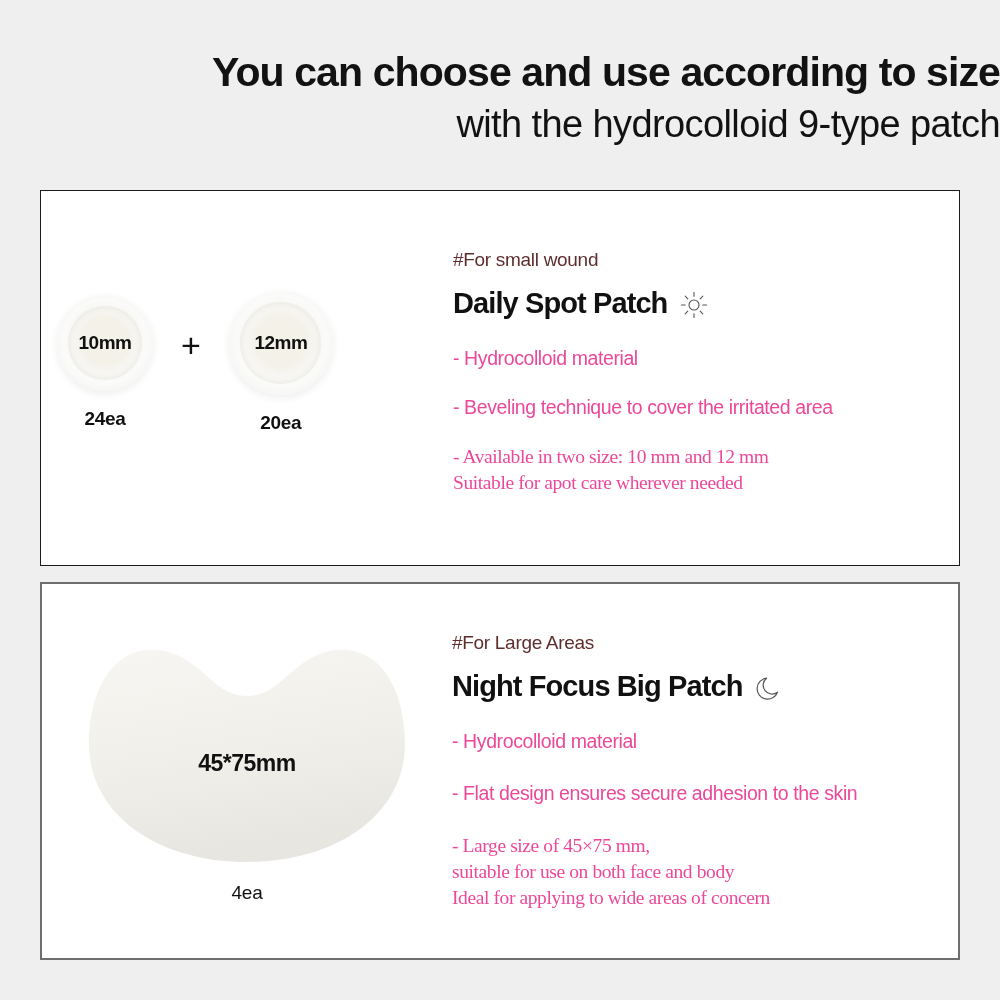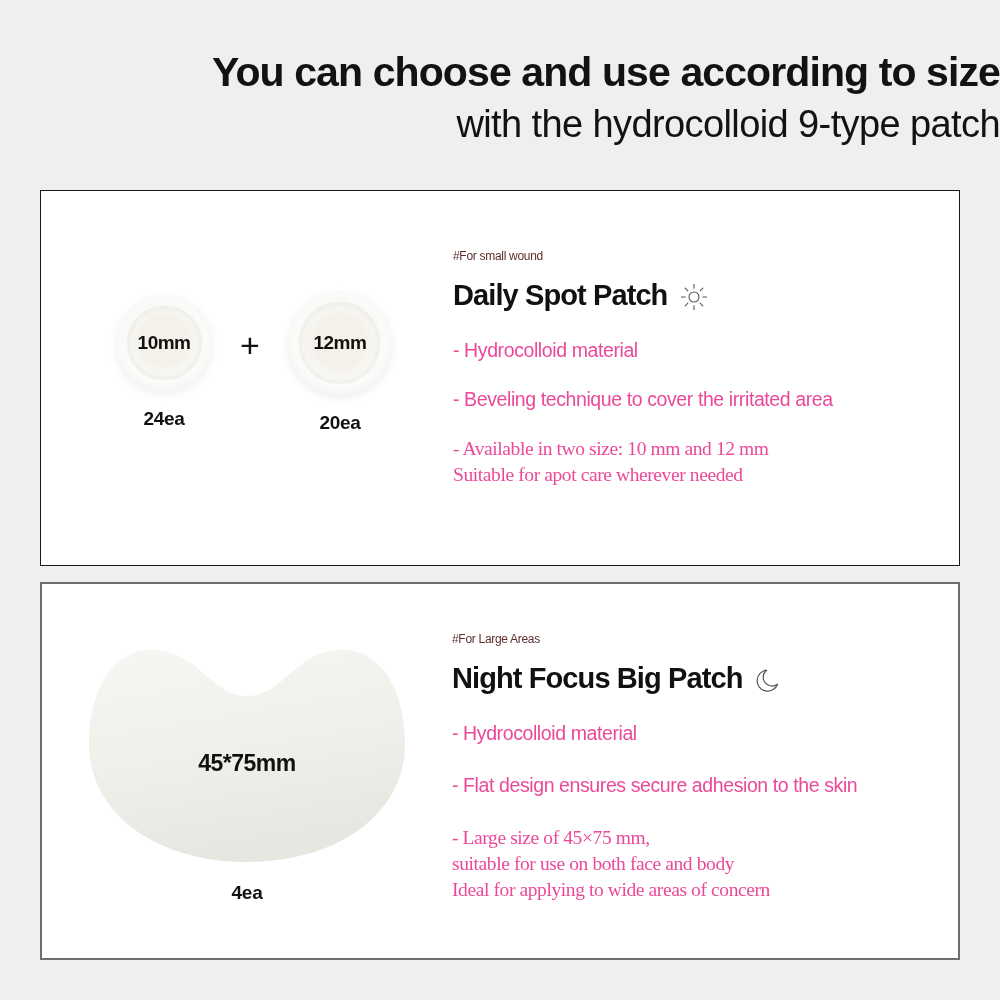--- a/index.html
+++ b/index.html
@@ -76,26 +76,25 @@
     position: absolute;
     left: 0;
     top: 0;
     width: 410px;
     height: 100%;
   }
 
   
   .spots-row {
     position: absolute;
-    left: 8px;
+    left: 16px;
     top: 100px;
     width: 410px;
     display: flex;
     align-items: center;
-    justify-content: center;
     gap: 28px;
   }
   .spot-block {
     display: flex;
     flex-direction: column;
     align-items: center;
   }
   .spot {
     position: relative;
     border-radius: 50%;
@@ -168,37 +167,37 @@
     z-index: 2;
     font-size: 23px;
     font-weight: 700;
     letter-spacing: -0.5px;
     color: #111111;
     margin-top: 22px;
   }
   .big-count {
     margin-top: 14px;
     font-size: 19px;
-    font-weight: 700;
+    font-weight: 400;
     letter-spacing: -0.3px;
     color: #111111;
   }
 
   
   .info {
     position: absolute;
     top: 0;
     width: 500px;
     height: 100%;
   }
   .info-top { left: 412px; padding-top: 58px; }
   .info-bottom { left: 410px; padding-top: 48px; }
 
   .tag {
-    font-size: 12px;
+    font-size: 19px;
     font-weight: 400;
     letter-spacing: -0.3px;
     color: #5e2e2e;
   }
   .title-row {
     display: flex;
     align-items: center;
     gap: 12px;
     margin-top: 16px;
   }

